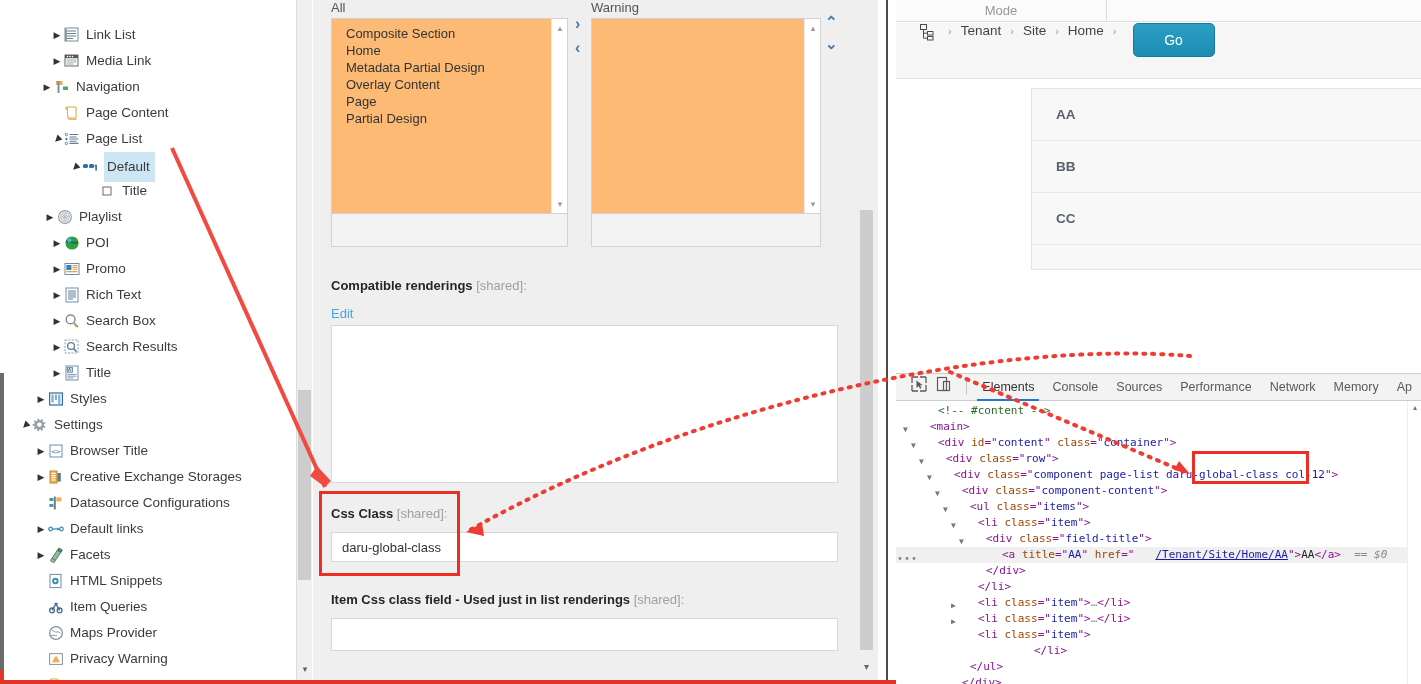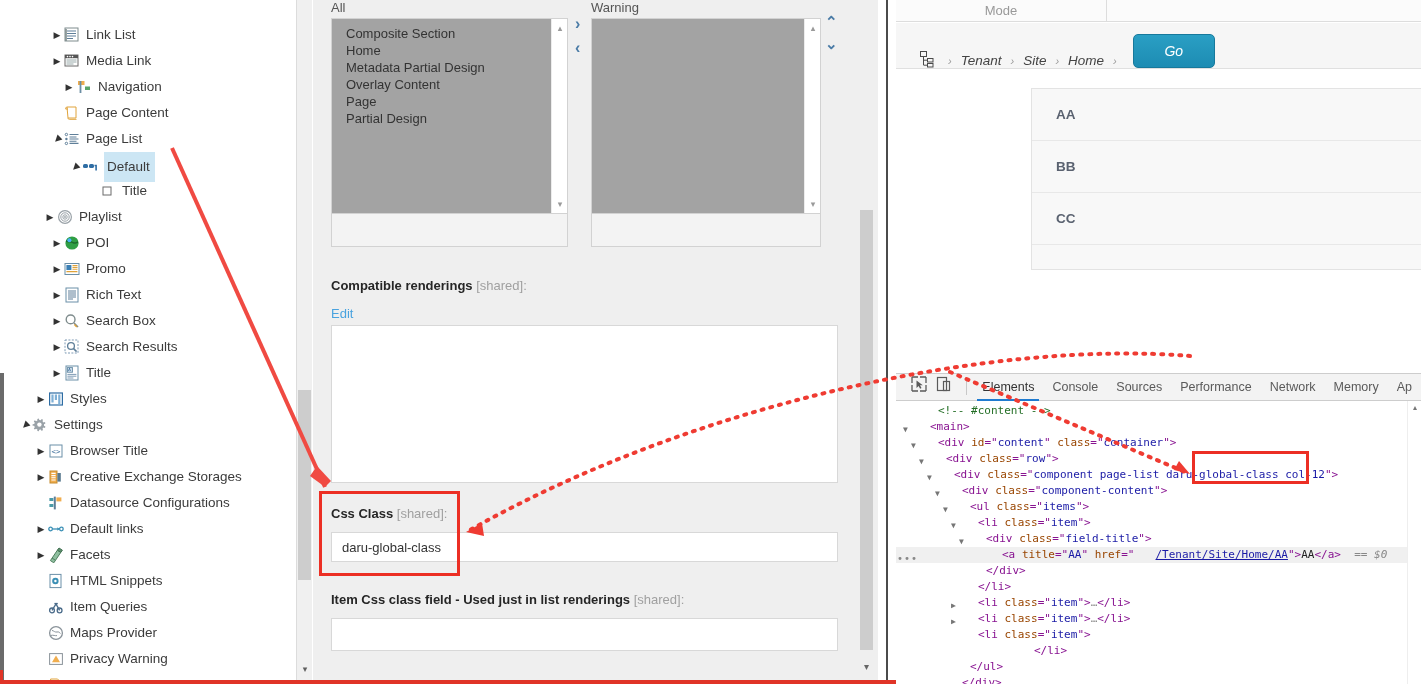--- a/index.html
+++ b/index.html
@@ -59,21 +59,21 @@
   
   #form-panel {
     position: absolute; left: 313px; top: 0; width: 565px; height: 684px;
     background: #efefef; overflow: hidden;
   }
   .fld-label { font-size: 13px; color: #262626; font-weight: bold; }
   .fld-label .shared { color: #a0a0a0; font-weight: normal; }
   .list-label { font-size: 13px; color: #555; font-weight: normal; }
 
   .listbox {
-    background: #a3a3a3; border: 1px solid #d2d2d2;
+    background: #fdba74; border: 1px solid #d2d2d2;
     position: relative; overflow: hidden;
   }
   .listbox .items {
     padding: 6px 0 0 14px; font-size: 13px; color: #333; line-height: 17px;
   }
   .lb-scroll {
     position: absolute; right: 0; top: 0; width: 16px; bottom: 0;
     background: #ffffff; border-left: 1px solid #ececec;
   }
   .lb-scroll .a {
@@ -123,23 +123,23 @@
     background: #fbfbfb; border-bottom: 1px solid #dddddd;
     display: flex;
   }
   #grid-header .gh {
     font-size: 13px; color: #999999; text-align: center;
     line-height: 22px;
   }
   #grid-header .div { width: 1px; background: #dddddd; }
 
   #crumbbar {
-    position: absolute; left: 0; top: 23px; width: 525px; height: 46px;
+    position: absolute; left: 0; top: 23px; width: 525px; height: 56px;
     background: #f6f6f6; border-bottom: 1px solid #e0e0e0;
-    display: flex; align-items: flex-end; padding-left: 24px; font-style: italic;
+    display: flex; align-items: flex-start; padding-left: 24px;
   }
   .crumb { font-size: 13.5px; color: #444; margin: 0 3px; }
   .crumb-sep { font-size: 11px; color: #9a9a9a; margin: 0 6px; }
   #go-btn {
     margin-left: 10px; width: 82px; height: 34px;
     background: linear-gradient(to bottom, #2a9fc4, #1d8cb3);
     border: 1px solid #17799c; border-radius: 5px;
     color: #ffffff; font-size: 14px; text-align: center; line-height: 32px;
   }
   #preview-card {
@@ -235,21 +235,21 @@
               <path d="M2 2v12" stroke="#7f8c8d" stroke-width="1.6"></path>
             </svg></span><span class="tl">Link List</span></div>
         <div class="tree-item" style="padding-left: 50px;"><span class="tw">▶</span><span class="ti"><svg width="16" height="16" viewBox="0 0 16 16">
               <rect x="1" y="2" width="13" height="11" fill="#fff" stroke="#6b6b6b"></rect>
               <rect x="1" y="2" width="13" height="3.2" fill="#555"></rect>
               <circle cx="3.5" cy="3.6" r="0.8" fill="#fff"></circle>
               <circle cx="6" cy="3.6" r="0.8" fill="#fff"></circle>
               <circle cx="8.5" cy="3.6" r="0.8" fill="#fff"></circle>
               <path d="M2.5 7h10M2.5 9h10M2.5 11h7" stroke="#9aa" stroke-width="1"></path>
             </svg></span><span class="tl">Media Link</span></div>
-        <div class="tree-item" style="padding-left: 62px;"><span class="tw">▶</span><span class="ti"><svg width="16" height="16" viewBox="0 0 16 16">
+        <div class="tree-item" style="padding-left: 40px;"><span class="tw">▶</span><span class="ti"><svg width="16" height="16" viewBox="0 0 16 16">
               <rect x="2" y="2" width="6.5" height="4" fill="#f0ad4e"></rect>
               <rect x="9" y="7.5" width="5" height="3.5" fill="#5aa469"></rect>
               <path d="M4.5 2v12" stroke="#6c8ea4" stroke-width="1.8"></path>
             </svg></span><span class="tl">Navigation</span></div>
         <div class="tree-item" style="padding-left: 50px;"><span class="tw"></span><span class="ti"><svg width="16" height="16" viewBox="0 0 16 16">
               <path d="M3 2h9v11H4z" fill="#fff" stroke="#e0a33a"></path>
               <path d="M3 2c-1 0-1.4 1-1.4 2h2.4" fill="none" stroke="#e0a33a"></path>
               <path d="M4 13c0 1 .6 1.3 1.3 1.3h7.2" fill="none" stroke="#e0a33a"></path>
             </svg></span><span class="tl">Page Content</span></div>
         <div class="tree-item" style="padding-left: 50px;"><span class="tw" style="transform: rotate(-45deg);">◀</span><span class="ti"><svg width="16" height="16" viewBox="0 0 16 16">

